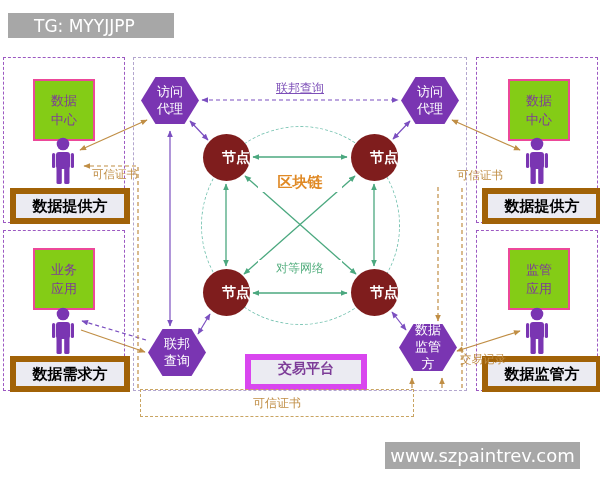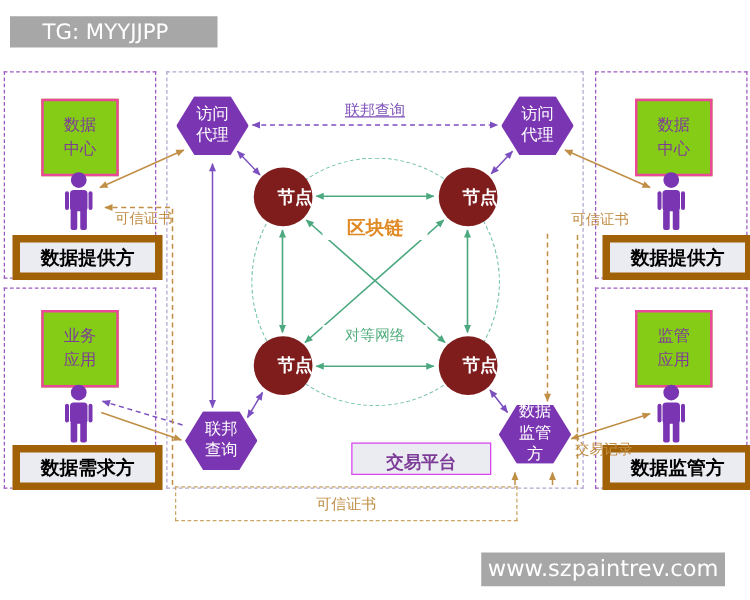--- a/index.html
+++ b/index.html
@@ -37,22 +37,22 @@
   .lbl-orange{color:#c08e45;}
   .lbl-purple{color:#7d4fb8;}
   #label-blockchain{left:258px;top:173px;width:84px;font-size:15px;font-weight:bold;color:#e08a26;background:#fff;}
   #label-p2p{left:258px;top:260px;width:84px;color:#53ae7e;background:#fff;}
   #label-fed{left:268px;top:80px;width:64px;text-decoration:underline;}
   #label-cert-lt{left:88px;top:167px;width:54px;font-size:11.5px;}
   #label-cert-rt{left:453px;top:168px;width:54px;font-size:11.5px;}
   #label-txrecord{left:454px;top:320px;width:58px;font-size:11.5px;margin-top:32px;}
   #cert-bottom-box .lbl{font-size:12px;}
   
-  #platform-box{left:245px;top:354px;width:110px;height:24px;background:#ebebf2;border:1px solid #d946ef;
-     color:#7d3c98;font-size:14px;font-weight:bold;display:flex;align-items:flex-end;justify-content:center;margin-left:36px;}
+  #platform-box{left:245px;top:354px;width:110px;height:24px;background:#ebebf2;border:6px solid #d946ef;
+     color:#7d3c98;font-size:14px;font-weight:bold;display:flex;align-items:flex-start;justify-content:center;}
   svg.layer{left:0;top:0;}
 </style>
 </head>
 <body>
 
 <div id="stage">
 
   <div class="abs panel" style="left:3px;top:57px;width:120px;height:164px;"></div>
   <div class="abs panel" style="left:3px;top:230px;width:120px;height:159px;"></div>
   <div class="abs panel" style="left:476px;top:57px;width:120px;height:164px;"></div>

